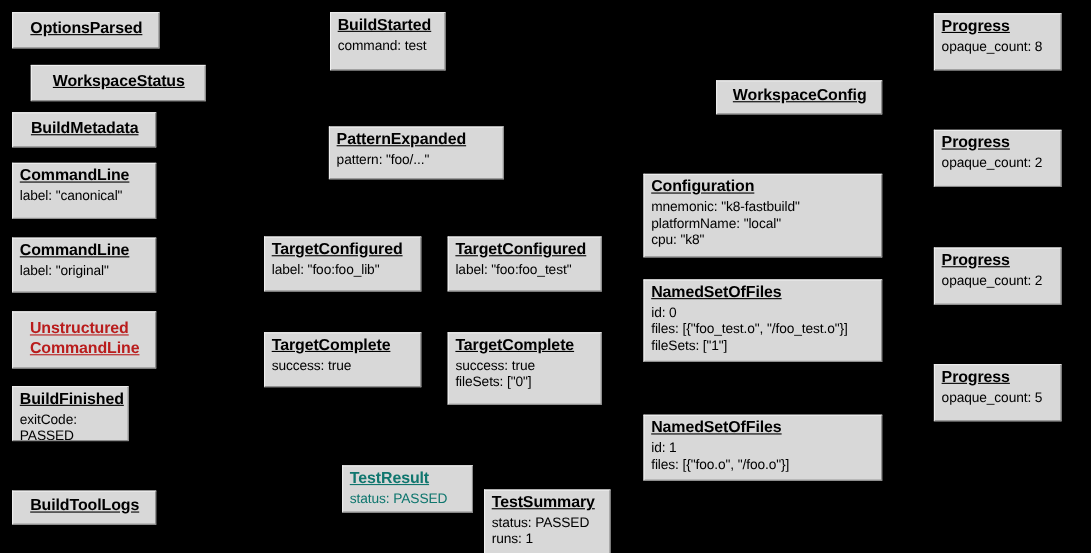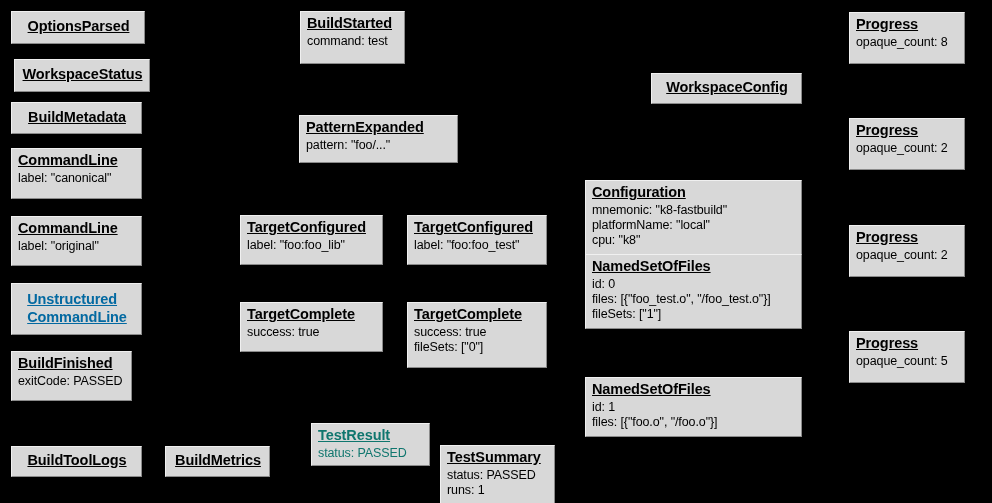--- a/index.html
+++ b/index.html
@@ -65,42 +65,42 @@
       <span class="node-title">OptionsParsed</span>
     </div>
     <div class="node" style="left: 300px; top: 11px; width: 105px; height: 53px; background: rgb(216, 216, 216); color: rgb(0, 0, 0);">
       <span class="node-title">BuildStarted</span>
       <span class="node-fields">command: test</span>
     </div>
     <div class="node" style="left: 849px; top: 12px; width: 116px; height: 52px; background: rgb(216, 216, 216); color: rgb(0, 0, 0);">
       <span class="node-title">Progress</span>
       <span class="node-fields">opaque_count: 8</span>
     </div>
-    <div class="node title-only" style="left: 14px; top: 59px; width: 136px; height: 33px; background: rgb(216, 216, 216); color: rgb(0, 0, 0);">
+    <div class="node title-only" style="left: 28px; top: 59px; width: 159px; height: 33px; background: rgb(216, 216, 216); color: rgb(0, 0, 0);">
       <span class="node-title">WorkspaceStatus</span>
     </div>
     <div class="node title-only" style="left: 11px; top: 102px; width: 131px; height: 32px; background: rgb(216, 216, 216); color: rgb(0, 0, 0);">
       <span class="node-title">BuildMetadata</span>
     </div>
     <div class="node title-only" style="left: 651px; top: 73px; width: 151px; height: 31px; background: rgb(216, 216, 216); color: rgb(0, 0, 0);">
       <span class="node-title">WorkspaceConfig</span>
     </div>
     <div class="node" style="left: 299px; top: 115px; width: 159px; height: 48px; background: rgb(216, 216, 216); color: #000000;">
       <span class="node-title">PatternExpanded</span>
       <span class="node-fields">pattern: "foo/..."</span>
     </div>
     <div class="node" style="left: 849px; top: 118px; width: 116px; height: 52px; background: rgb(216, 216, 216); color: rgb(0, 0, 0);">
       <span class="node-title">Progress</span>
       <span class="node-fields">opaque_count: 2</span>
     </div>
     <div class="node" style="left: 11px; top: 148px; width: 131px; height: 51px; background: rgb(216, 216, 216); color: rgb(0, 0, 0);">
       <span class="node-title">CommandLine</span>
       <span class="node-fields">label: "canonical"</span>
     </div>
-    <div class="node" style="left: 585px; top: 158px; width: 217px; height: 76px; background: rgb(216, 216, 216); color: rgb(0, 0, 0); margin-top: 22px;">
+    <div class="node" style="left: 585px; top: 158px; width: 217px; height: 76px; background: rgb(216, 216, 216); color: rgb(0, 0, 0);">
       <span class="node-title">Configuration</span>
       <span class="node-fields">mnemonic: "k8-fastbuild"
 platformName: "local"
 cpu: "k8"</span>
     </div>
     <div class="node" style="left: 240px; top: 215px; width: 143px; height: 50px; background: rgb(216, 216, 216); color: rgb(0, 0, 0);">
       <span class="node-title">TargetConfigured</span>
       <span class="node-fields">label: "foo:foo_lib"</span>
     </div>
     <div class="node" style="left: 407px; top: 215px; width: 140px; height: 50px; background: rgb(216, 216, 216); color: rgb(0, 0, 0);">
@@ -114,54 +114,51 @@
     <div class="node" style="left: 849px; top: 225px; width: 116px; height: 52px; background: rgb(216, 216, 216); color: rgb(0, 0, 0);">
       <span class="node-title">Progress</span>
       <span class="node-fields">opaque_count: 2</span>
     </div>
     <div class="node" style="left: 585px; top: 254px; width: 217px; height: 75px; background: rgb(216, 216, 216); color: rgb(0, 0, 0);">
       <span class="node-title">NamedSetOfFiles</span>
       <span class="node-fields">id: 0
 files: [{"foo_test.o", "/foo_test.o"}]
 fileSets: ["1"]</span>
     </div>
-    <div class="node title-only" style="left: 11px; top: 283px; width: 131px; height: 52px; background: rgb(216, 216, 216); color: #0369a1;">
+    <div class="node title-only" style="left: 11px; top: 283px; width: 131px; height: 52px; background: rgb(216, 216, 216); color: #b91c1c;">
       <span class="node-title">Unstructured
 CommandLine</span>
     </div>
     <div class="node" style="left: 240px; top: 302px; width: 143px; height: 50px; background: rgb(216, 216, 216); color: rgb(0, 0, 0);">
       <span class="node-title">TargetComplete</span>
       <span class="node-fields">success: true</span>
     </div>
     <div class="node" style="left: 407px; top: 302px; width: 140px; height: 66px; background: rgb(216, 216, 216); color: rgb(0, 0, 0);">
       <span class="node-title">TargetComplete</span>
       <span class="node-fields">success: true
 fileSets: ["0"]</span>
     </div>
     <div class="node" style="left: 849px; top: 331px; width: 116px; height: 52px; background: rgb(216, 216, 216); color: rgb(0, 0, 0);">
       <span class="node-title">Progress</span>
       <span class="node-fields">opaque_count: 5</span>
     </div>
-    <div class="node" style="left: 11px; top: 351px; width: 121px; height: 50px; background: rgb(216, 216, 216); color: rgb(0, 0, 0);">
+    <div class="node" style="left: 11px; top: 351px; width: 106px; height: 50px; background: rgb(216, 216, 216); color: rgb(0, 0, 0);">
       <span class="node-title">BuildFinished</span>
       <span class="node-fields">exitCode: PASSED</span>
     </div>
     <div class="node" style="left: 585px; top: 377px; width: 217px; height: 60px; background: rgb(216, 216, 216); color: rgb(0, 0, 0);">
       <span class="node-title">NamedSetOfFiles</span>
       <span class="node-fields">id: 1
 files: [{"foo.o", "/foo.o"}]</span>
     </div>
     <div class="node" style="left: 440px; top: 405px; width: 115px; height: 61px; background: rgb(216, 216, 216); color: rgb(0, 0, 0); margin-top: 40px;">
       <span class="node-title">TestSummary</span>
       <span class="node-fields">status: PASSED
 runs: 1</span>
     </div>
     <div class="node" style="left: 311px; top: 423px; width: 119px; height: 43px; background: rgb(216, 216, 216); color: #0f766e;">
       <span class="node-title">TestResult</span>
       <span class="node-fields">status: PASSED</span>
     </div>
     <div class="node title-only" style="left: 11px; top: 446px; width: 131px; height: 31px; background: rgb(216, 216, 216); color: #000000;">
       <span class="node-title">BuildToolLogs</span>
     </div>
-    <div class="node title-only" style="left: 165px; top: 446px; width: 105px; height: 31px; background: rgb(216, 216, 216); color: rgb(0, 0, 0);">
-      <span class="node-title">BuildMetrics</span>
-    </div>
   </div>
 
 </body></html>

